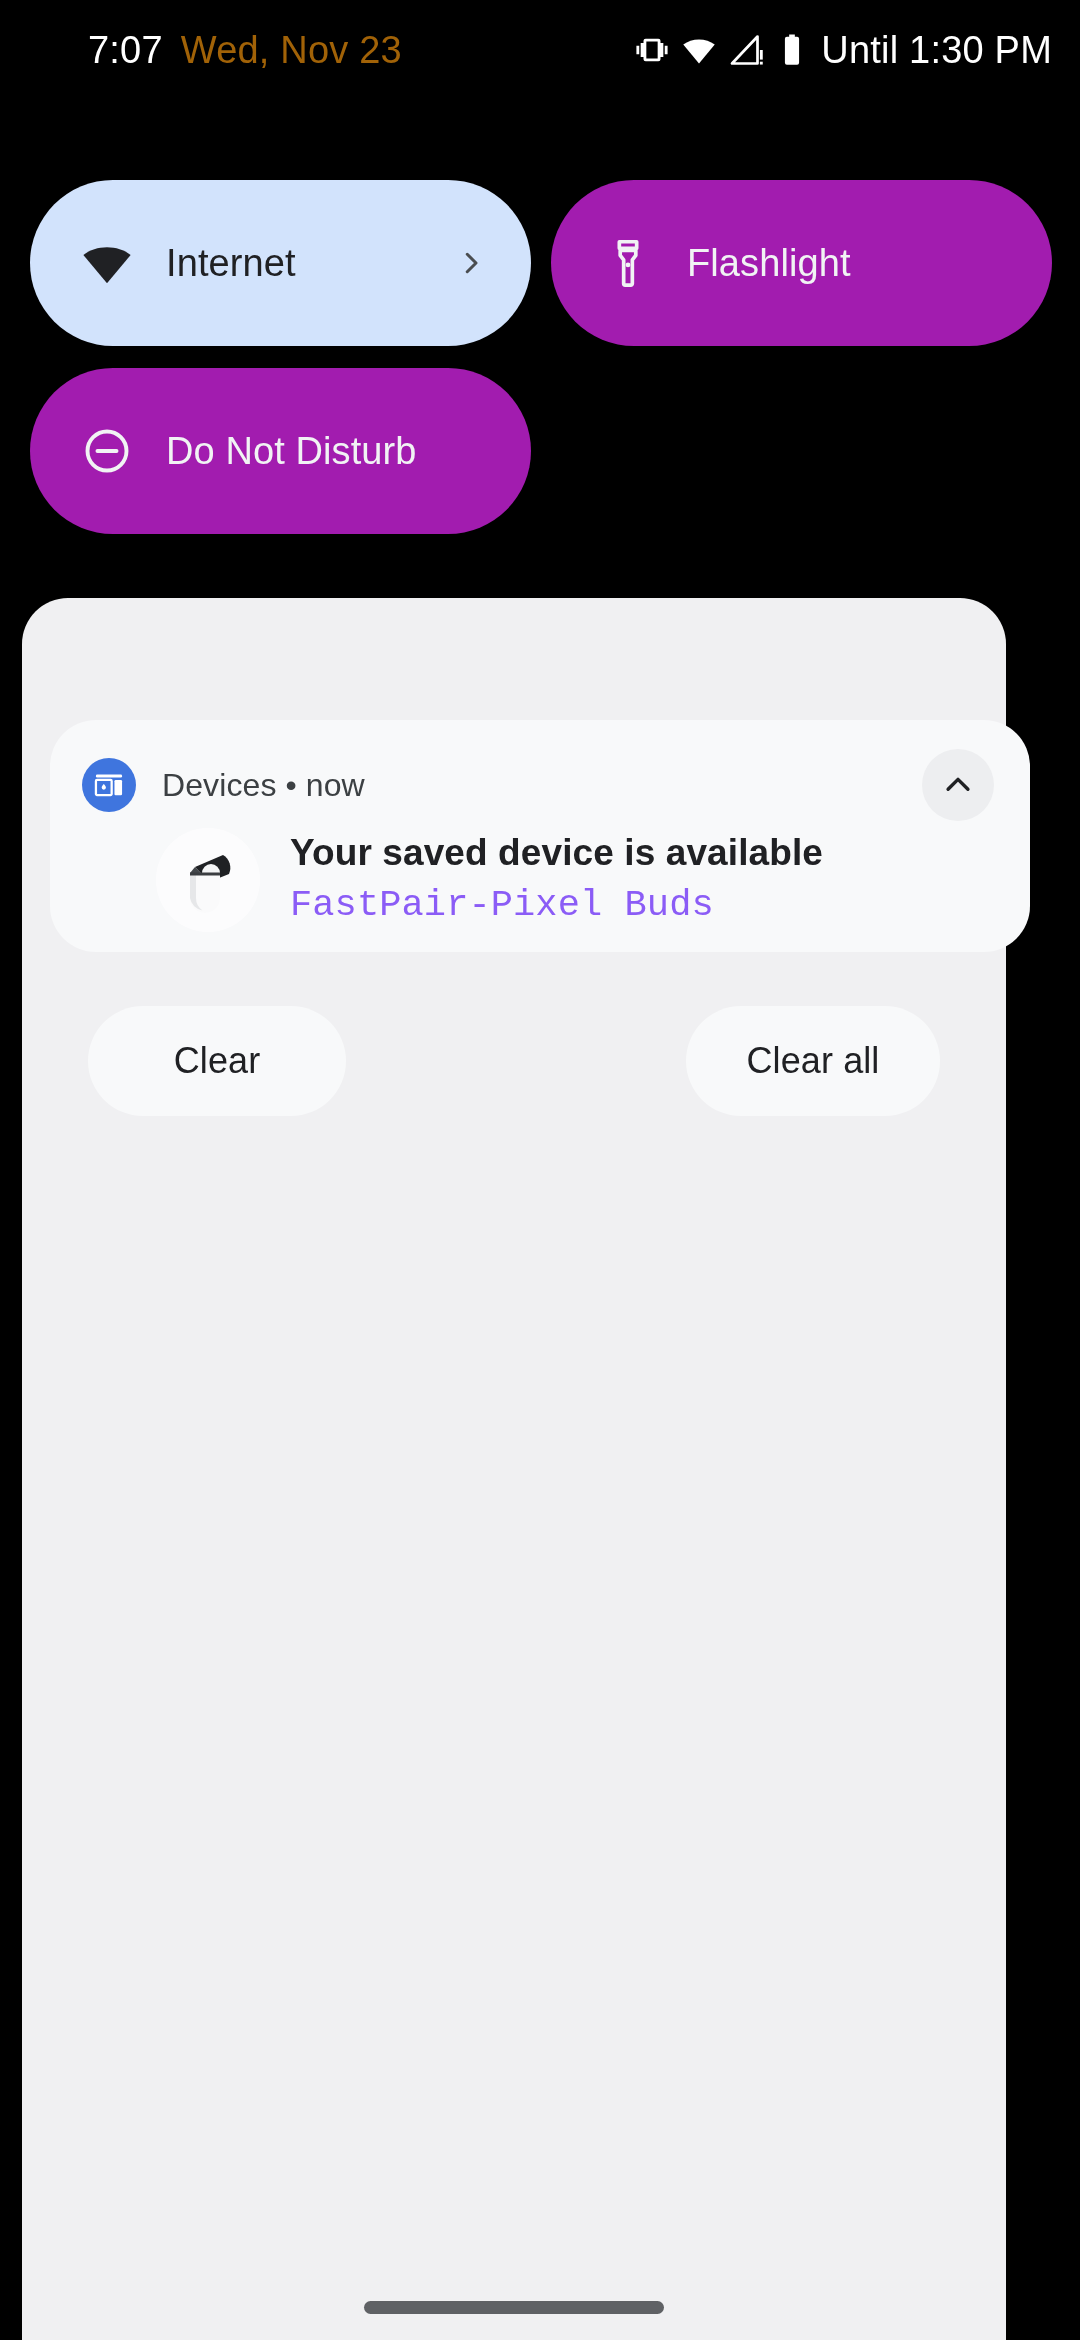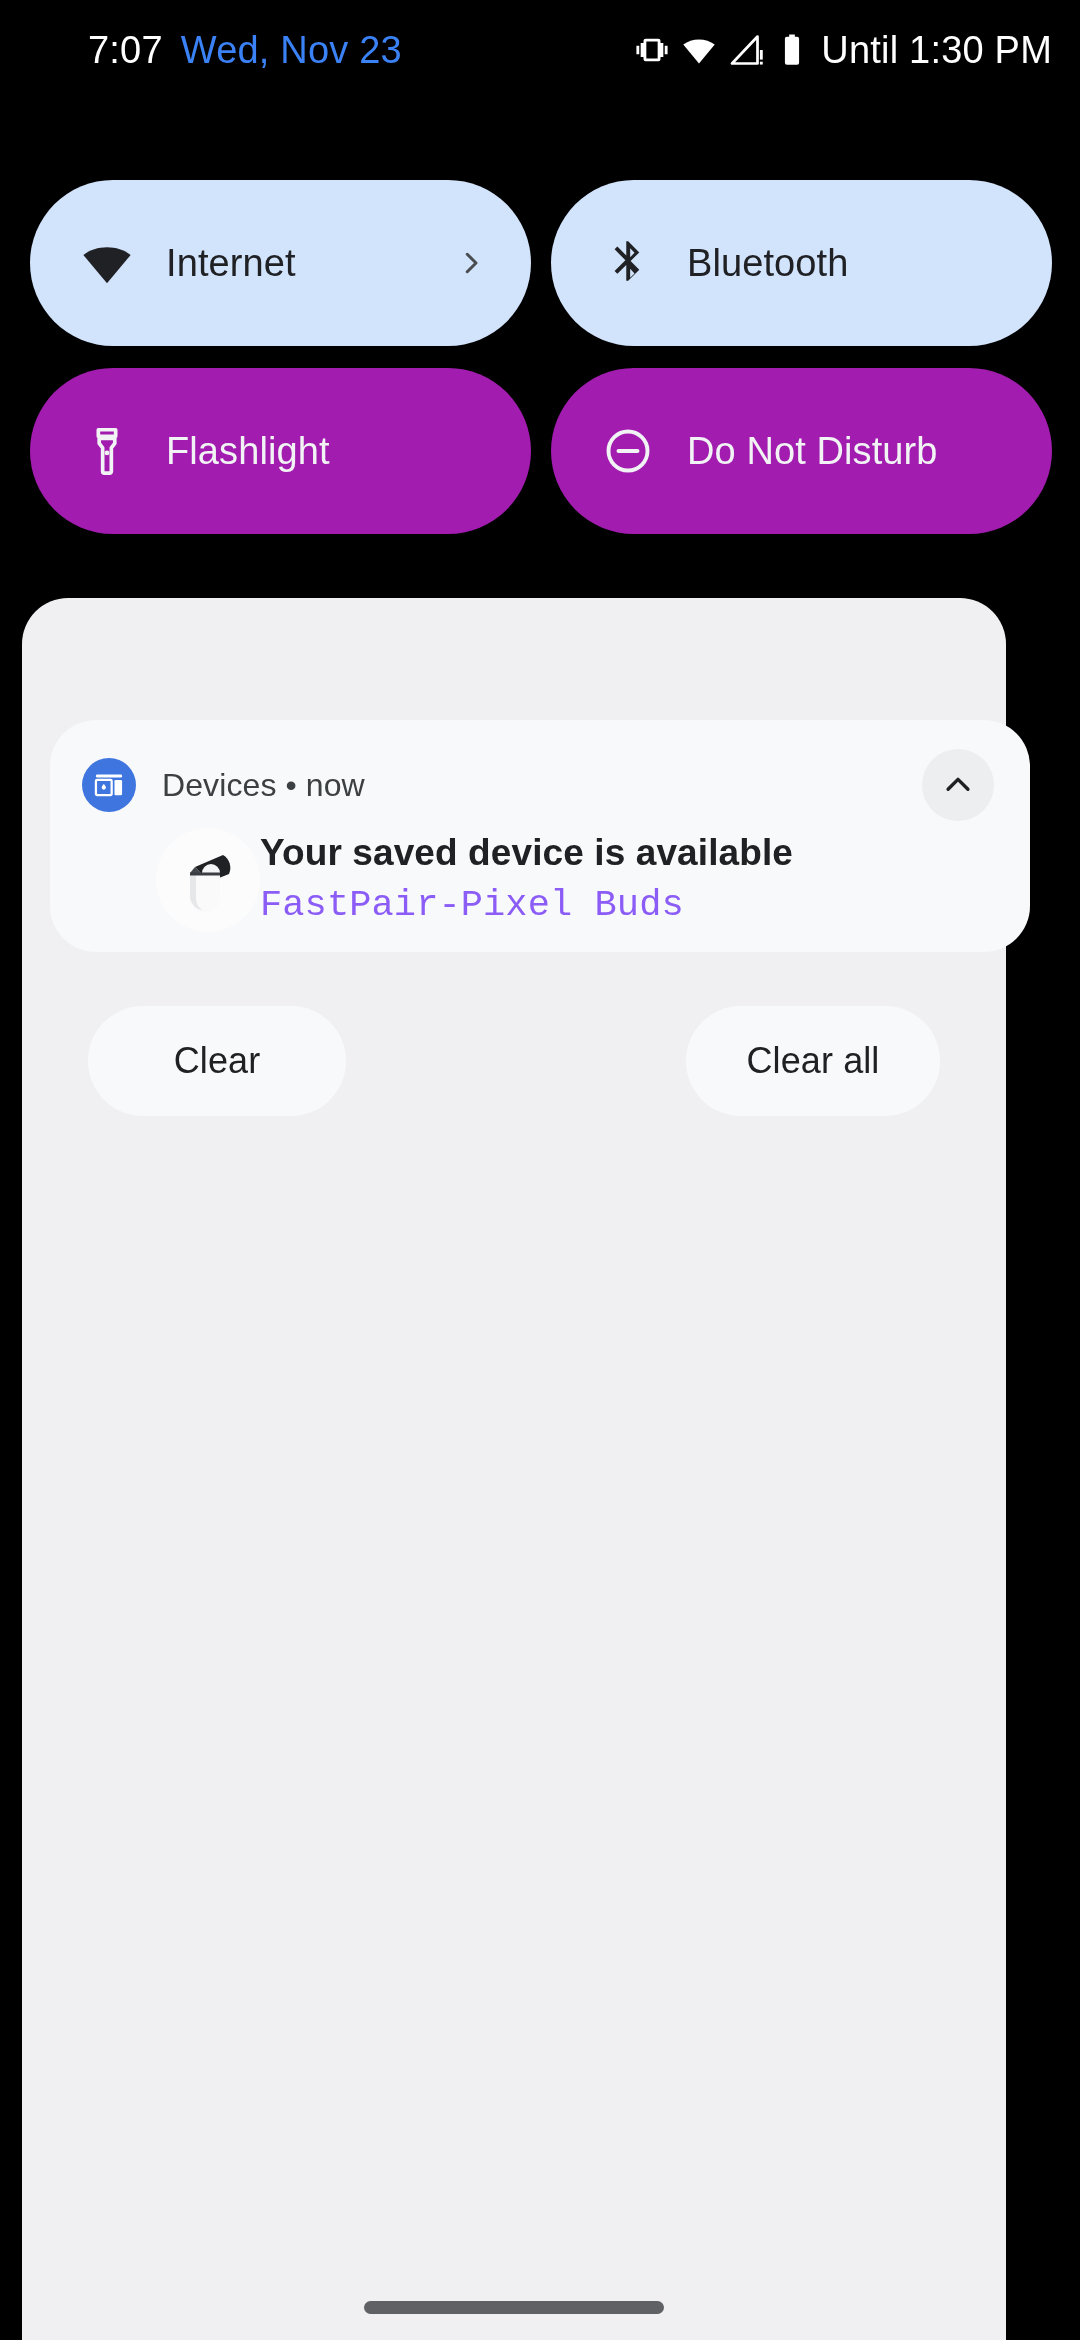--- a/index.html
+++ b/index.html
@@ -35,21 +35,21 @@
   .status-clock {
     font-size: 38px;
     font-weight: 400;
     letter-spacing: 0.2px;
     color: #FFFFFF;
   }
   .status-date {
     font-size: 38px;
     font-weight: 400;
     letter-spacing: 0.2px;
-    color: #3b82f6;
+    color: #a16207;
   }
   .status-right {
     position: absolute;
     right: 28px;
     display: flex;
     align-items: center;
     gap: 12px;
   }
   .status-icon {
     display: flex;
@@ -189,20 +189,21 @@
   .device-thumb {
     width: 104px;
     height: 104px;
     flex: 0 0 104px;
     border-radius: 50%;
     background: #FCFCFD;
     position: relative;
     overflow: hidden;
   }
   .notif-text {
+    margin-left: 30px;
     padding-top: 2px;
   }
   .notif-title {
     font-size: 37px;
     font-weight: 700;
     color: #202124;
     letter-spacing: 0.1px;
     line-height: 1.22;
     white-space: nowrap;
   }
@@ -303,28 +304,20 @@
       </svg>
     </span>
     <span class="qs-label">Internet</span>
     <span class="qs-chevron">
       <svg width="30" height="30" viewBox="0 0 24 24" fill="none" stroke="#4A4D50" stroke-width="2.4" stroke-linecap="round" stroke-linejoin="round">
         <path d="m9 5 7 7-7 7"></path>
       </svg>
     </span>
   </div>
 
-  <div class="qs-tile active">
-    <span class="qs-icon">
-      <svg width="52" height="52" viewBox="0 0 24 24" fill="#202124">
-        <path d="M11.2 2h.9l5.1 5.1-4 4 4 4-5.1 5.1h-.9v-7.3l-4.1 4.1-1.3-1.3 5-5-5-5 1.3-1.3 4.1 4.1V2zm1.8 3.2v4.1l2-2-2-2.1zm0 9.5v4.1l2-2-2-2.1z"></path>
-      </svg>
-    </span>
-    <span class="qs-label">Bluetooth</span>
-  </div>
 
   <div class="qs-tile inactive">
     <span class="qs-icon">
       <svg width="52" height="52" viewBox="0 0 24 24" fill="none" stroke="#F1F3F4" stroke-width="1.7" stroke-linejoin="round">
         <path d="M8 2.2h8v3H8z"></path>
         <path d="M8.4 6.2h7.2v2.3l-1.6 2.1v10.9a.7.7 0 0 1-.7.7h-2.6a.7.7 0 0 1-.7-.7V10.6L8.4 8.5V6.2z"></path>
         <circle cx="12" cy="12.9" r="1.1" fill="#F1F3F4" stroke="none"></circle>
       </svg>
     </span>
     <span class="qs-label">Flashlight</span>

